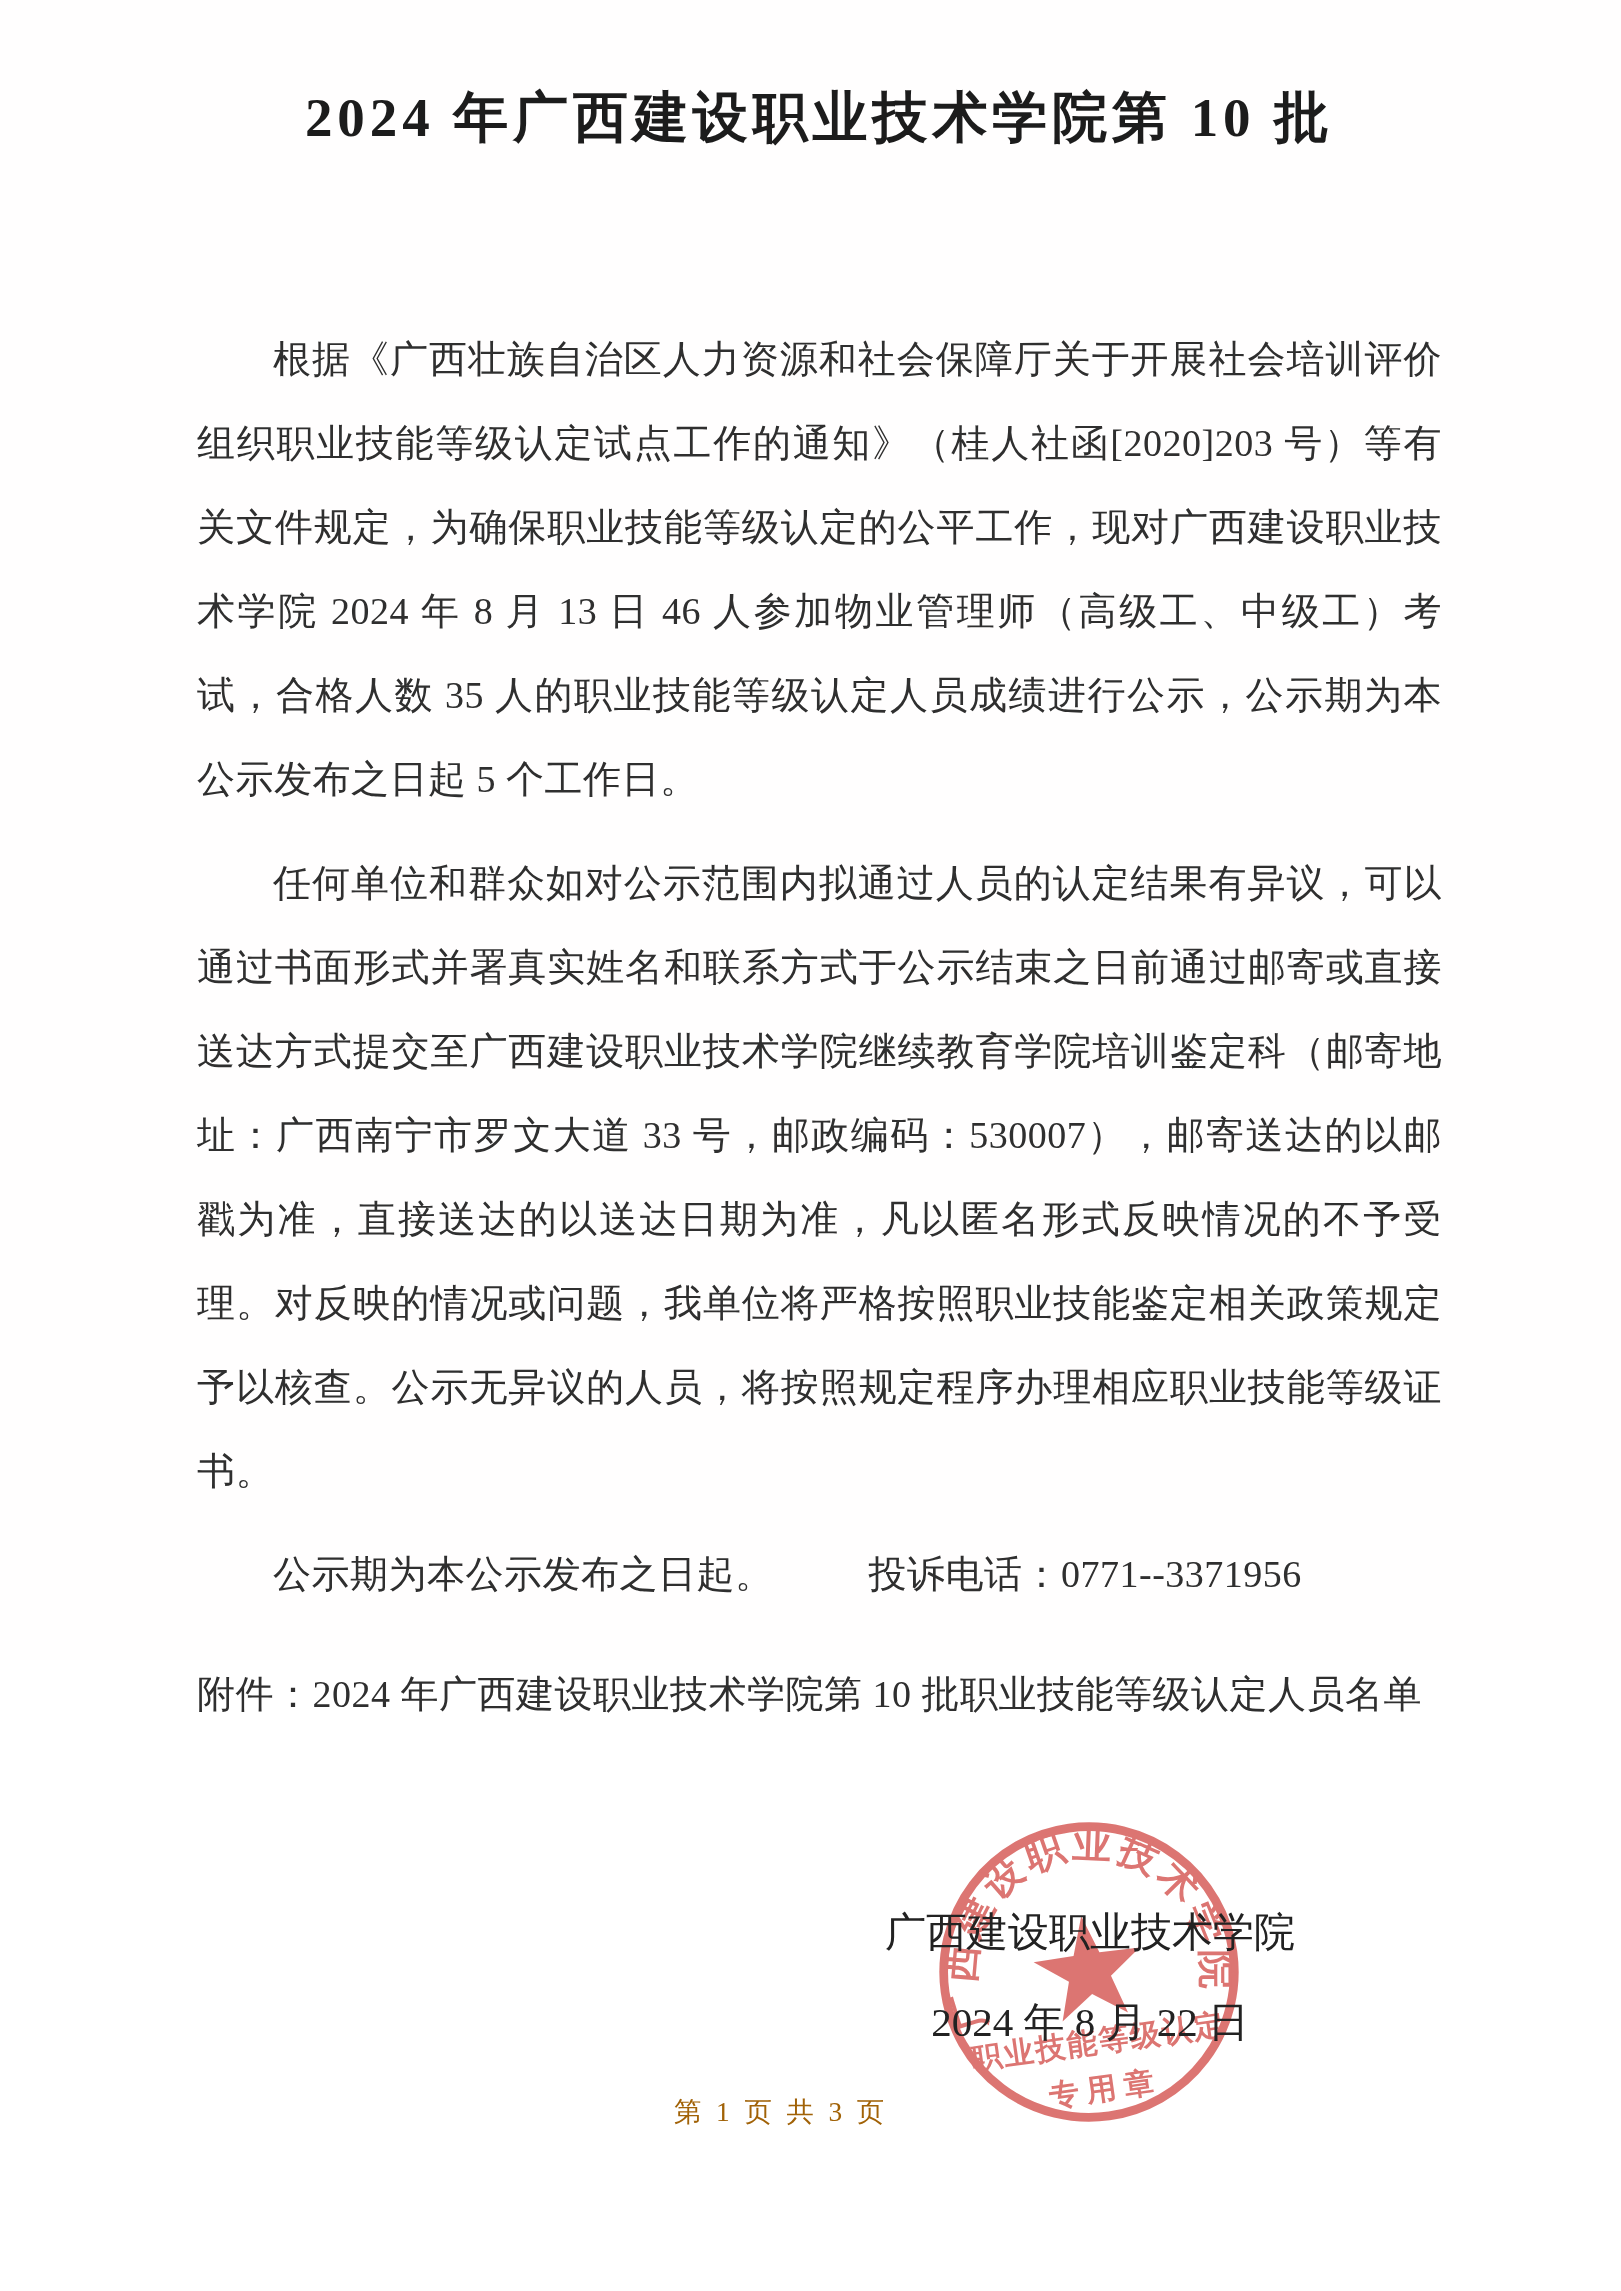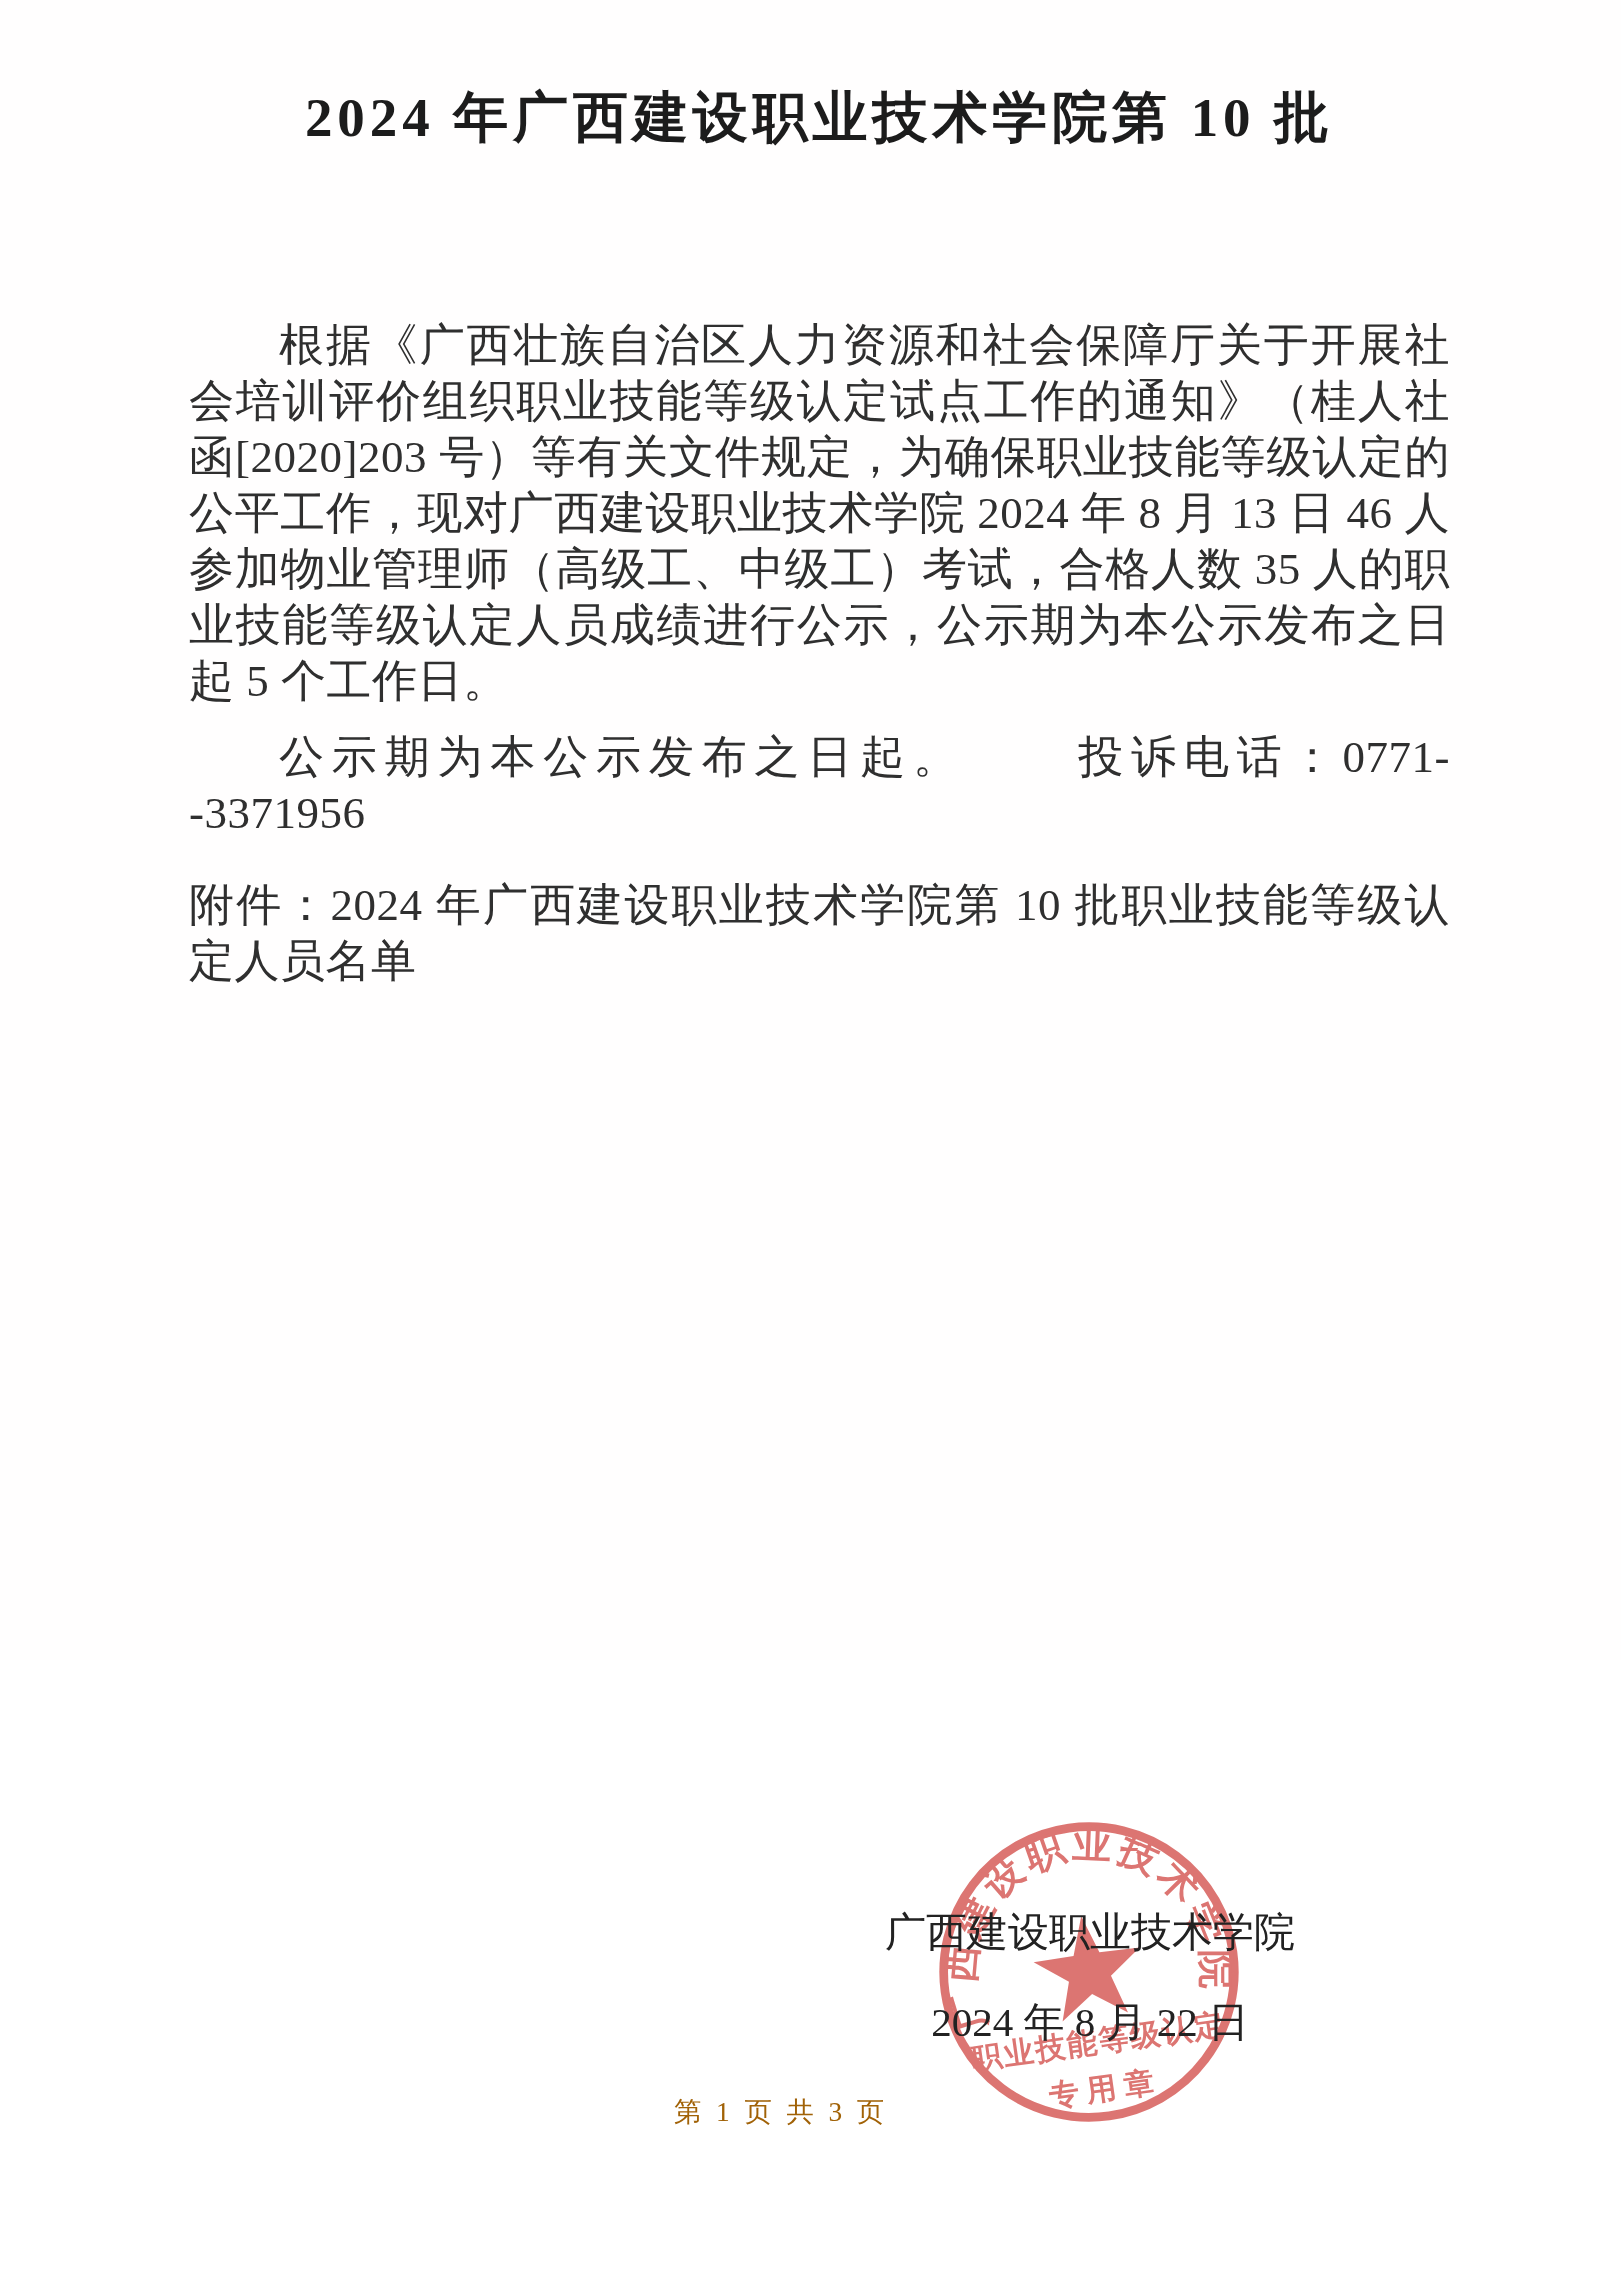--- a/index.html
+++ b/index.html
@@ -20,23 +20,23 @@
   .doc-title {
     margin: 0; padding-top: 54px;
     text-align: center;
     font-size: 55px; line-height: 128px;
     font-weight: bold;
     letter-spacing: 4.9px;
     color: #1c1c1c;
     font-family: "Liberation Serif", "DejaVu Serif", serif;
   }
   .body-text p {
-    margin: 0;
-    font-size: 45px;
-    line-height: 56px;
+    margin: 8px;
+    font-size: 38px;
+    line-height: 84px;
     text-align: justify;
     text-justify: inter-ideograph;
     letter-spacing: 0.5px;
   }
   .indent { text-indent: 2em; }
   .p-first   { margin-top: 135px !important; }
   .p-second  { margin-top: 19.6px  !important; }
   .p-protect { margin-top: 19.6px  !important; }
   .p-attach  { margin-top: 36px  !important; text-indent: 0; }
   .phone-gap { margin-left: 2.5em; }
@@ -71,20 +71,21 @@
 
 <div class="page">
 
   <h1 class="doc-title">
     <div>2024 年广西建设职业技术学院第 10 批</div>
   </h1>
 
   <div class="body-text">
     <p class="indent p-first">根据《广西壮族自治区人力资源和社会保障厅关于开展社会培训评价组织职业技能等级认定试点工作的通知》（桂人社函[2020]203 号）等有关文件规定，为确保职业技能等级认定的公平工作，现对广西建设职业技术学院 2024 年 8 月 13 日 46 人参加物业管理师（高级工、中级工）考试，合格人数 35 人的职业技能等级认定人员成绩进行公示，公示期为本公示发布之日起 5 个工作日。</p>
 
+    <p class="indent p-second">任何单位和群众如对公示范围内拟通过人员的认定结果有异议，可以通过书面形式并署真实姓名和联系方式于公示结束之日前通过邮寄或直接送达方式提交至广西建设职业技术学院继续教育学院培训鉴定科（邮寄地址：广西南宁市罗文大道 33 号，邮政编码：530007），邮寄送达的以邮戳为准，直接送达的以送达日期为准，凡以匿名形式反映情况的不予受理。对反映的情况或问题，我单位将严格按照职业技能鉴定相关政策规定予以核查。公示无异议的人员，将按照规定程序办理相应职业技能等级证书。</p>
 
     <p class="indent p-protect">
       <span>公示期为本公示发布之日起。</span><span class="phone-gap">投诉电话：0771--3371956</span>
     </p>
 
     <p class="p-attach">附件：2024 年广西建设职业技术学院第 10 批职业技能等级认定人员名单</p>
   </div>
 
   <svg class="seal" viewBox="0 0 320 320" xmlns="http://www.w3.org/2000/svg">
     <defs>

